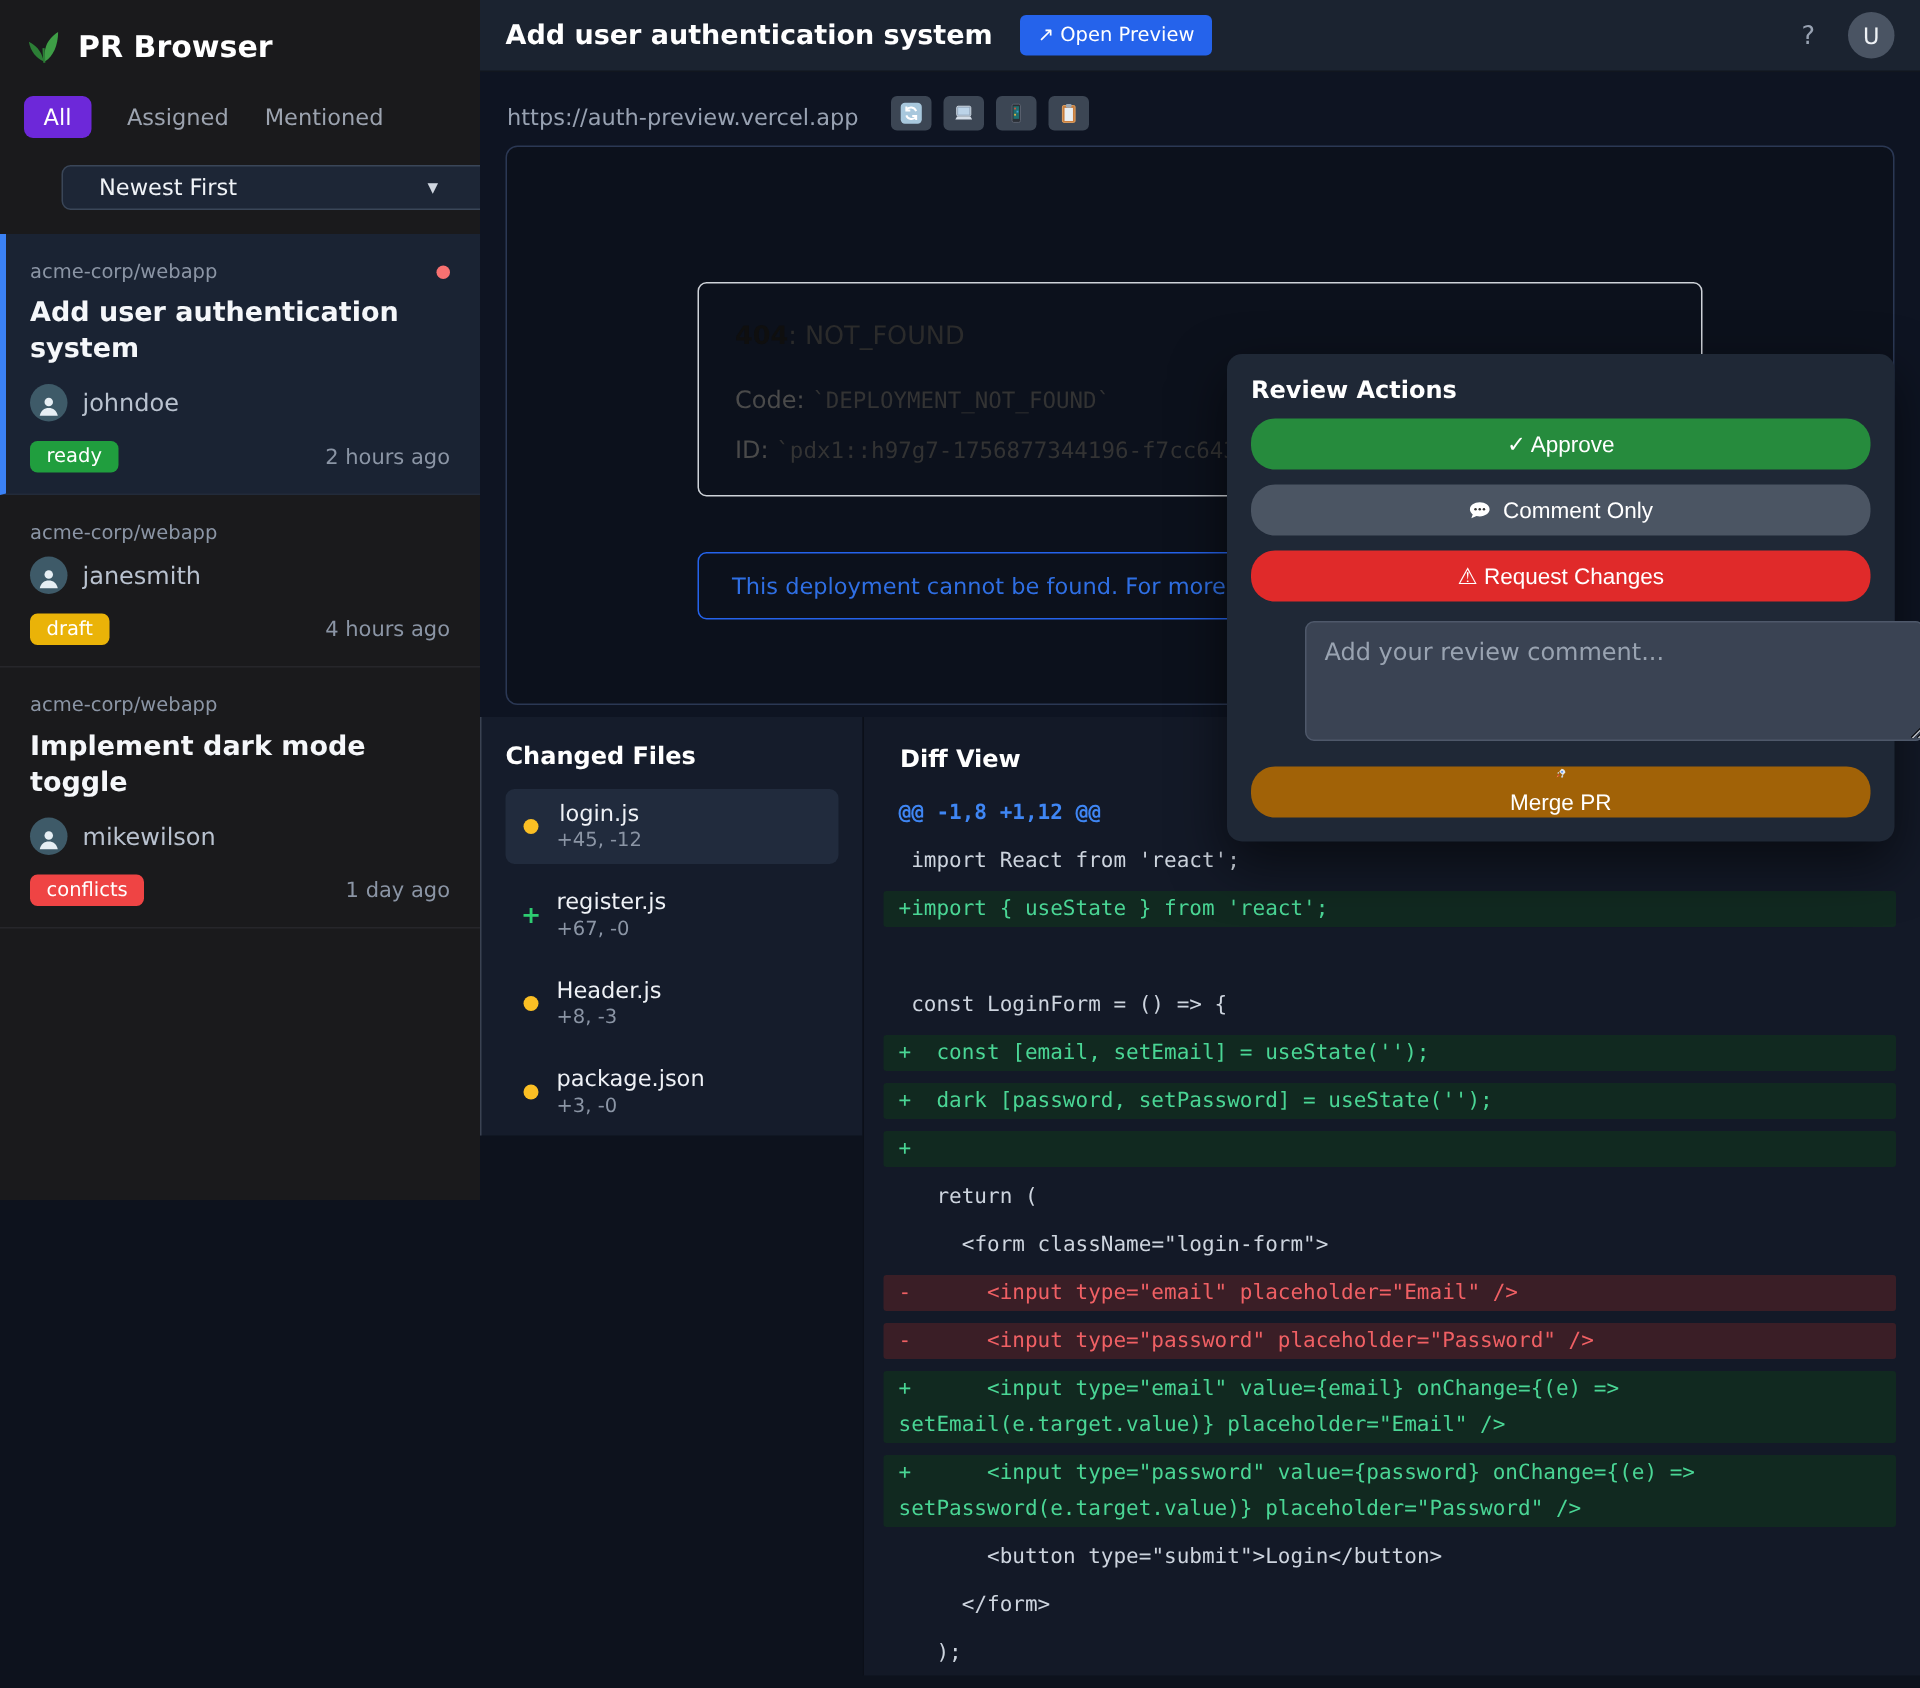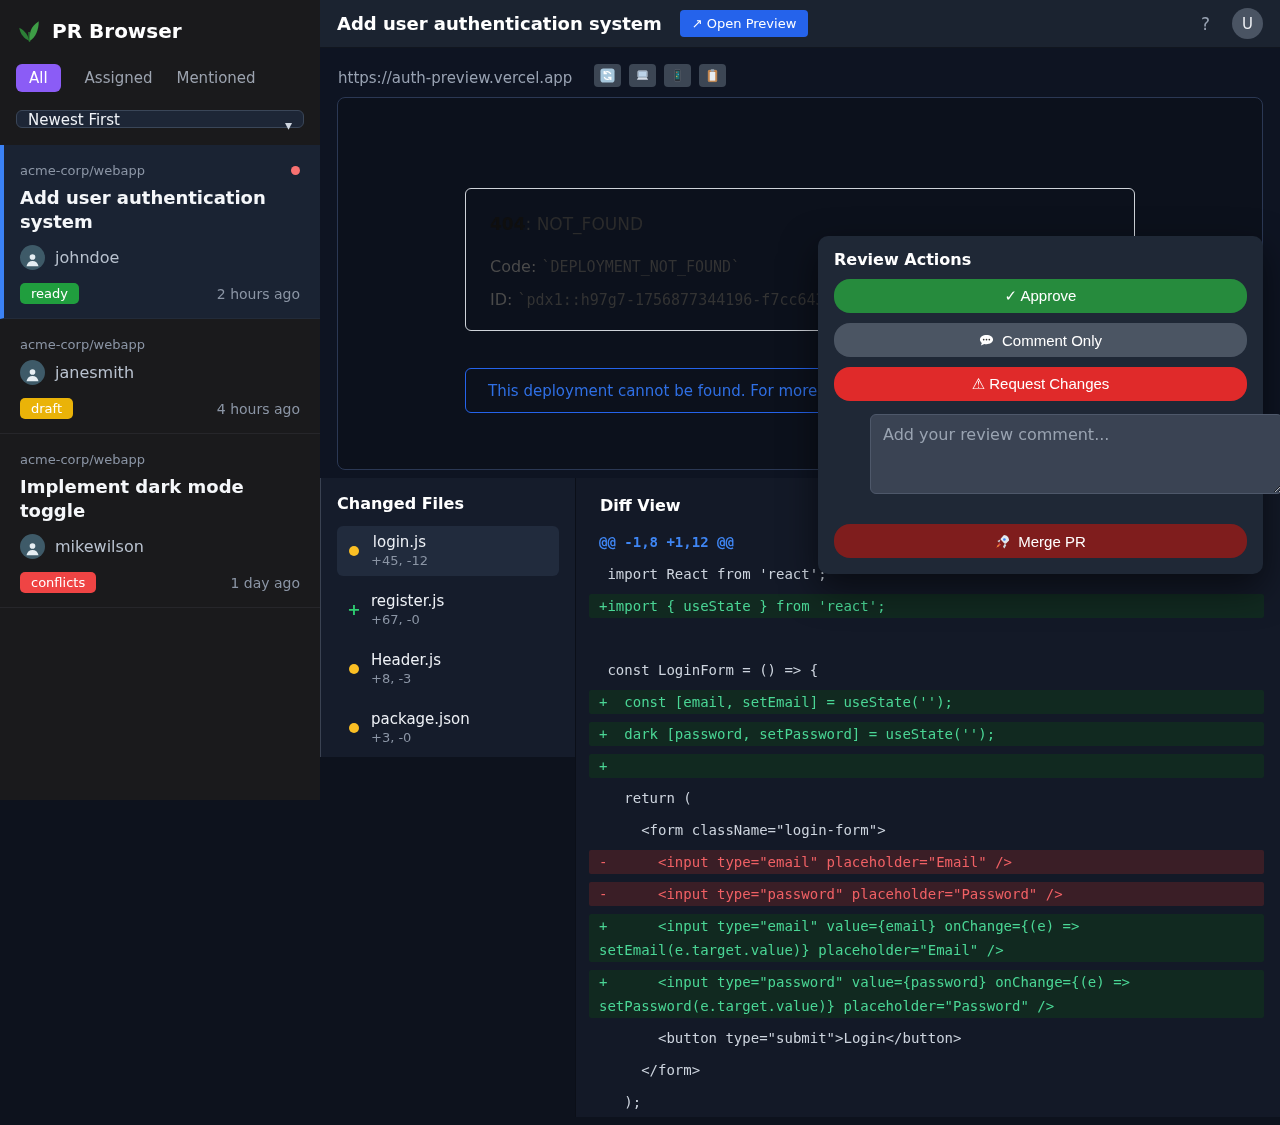--- a/index.html
+++ b/index.html
@@ -6,24 +6,24 @@
   .app{position:relative;width:1280px;height:1125px;background:#0d121d;
        font-family:"DejaVu Sans","Liberation Sans",sans-serif;color:#e8ecf2;overflow:hidden;}
 
   
   .sidebar{position:absolute;left:0;top:0;width:320px;height:800px;background:#1a1a1c;box-sizing:border-box;}
   .logo-row{display:flex;align-items:center;gap:10px;padding:18px 16px 10px;}
   .logo-row svg{width:26px;height:26px;}
   .logo-title{font-size:20px;font-weight:bold;color:#fff;}
   .tabs{display:flex;align-items:center;gap:24px;padding:10px 16px 4px;}
   .tab{font-size:15px;color:#9ca3af;cursor:pointer;background:none;border:none;padding:5px 0;font-family:inherit;}
-  .tab.active{background:#8b5cf6;color:#fff;border-radius:6px;padding:5px 13px;}
+  .tab.active{background:#6d28d9;color:#fff;border-radius:6px;padding:5px 13px;}
   .select-wrap{position:relative;margin:14px 16px 2px;}
-  .sort-select{width:100%;height:18px;background:#1d2636;border:1px solid #3a4658;border-radius:6px;
-       color:#f0f3f7;font-size:15px;padding:0 11px;appearance:none;-webkit-appearance:none;font-family:inherit;}
+  .sort-select{width:100%;height:30px;background:#1d2636;border:1px solid #3a4658;border-radius:6px;
+       color:#f0f3f7;font-size:15px;padding:0 24px;appearance:none;-webkit-appearance:none;font-family:inherit;margin-left:25px;}
   .select-chevron{position:absolute;right:12px;top:7px;color:#cfd6e0;font-size:14px;pointer-events:none;}
 
   .pr-list{margin-top:16px;}
   .pr-item{position:relative;padding:18px 20px 14px;border-bottom:1px solid #26262a;cursor:pointer;box-sizing:border-box;}
   .pr-item.selected{background:#1a2333;border-left:4px solid #3b82f6;padding-left:16px;border-bottom:1px solid #222b3a;}
   .pr-top{display:flex;align-items:center;justify-content:space-between;margin-bottom:8px;}
   .pr-repo{font-size:13px;color:#8b95a5;}
   .unread-dot{width:9px;height:9px;border-radius:50%;background:#f87171;}
   .pr-title{font-size:18px;font-weight:bold;color:#f5f7fa;line-height:24px;margin-bottom:11px;}
   .pr-author{display:flex;align-items:center;gap:10px;margin-bottom:13px;}
@@ -87,21 +87,21 @@
 
   
   .review-panel{position:absolute;left:818px;top:236px;width:445px;background:#1f2836;border-radius:10px;
        box-sizing:border-box;padding:14px 16px 16px;box-shadow:0 14px 36px rgba(0,0,0,.55);z-index:5;}
   .review-title{font-size:16px;font-weight:bold;color:#fff;margin-bottom:6px;}
   .review-btn{display:flex;align-items:center;justify-content:center;gap:8px;width:100%;height:34px;margin-top:10px;
        border:none;border-radius:16px;color:#fff;font-size:15px;cursor:pointer;font-family:Liberation Sans, sans-serif;}
   .btn-approve{background:#268b3d;}
   .btn-request{background:#e02a2a;}
   .btn-comment{background:#4b5563;}
-  .btn-merge{background:#7f1d1d;margin-top:30px;}
+  .btn-merge{background:#a16207;margin-top:17px;flex-direction:column;}
   .review-comment{display:block;width:100%;height:80px;margin-top:13px;box-sizing:border-box;background:#3a4353;
        border:1px solid #4e586a;border-radius:6px;color:#dfe4ec;font-size:16px;font-family:inherit;padding:10px 12px;resize:both;margin-left:36px;}
   .review-comment::placeholder{color:#99a3b1;}
 </style>
 </head>
 <body>
 
 <div class="app">
 
   <aside class="sidebar">

